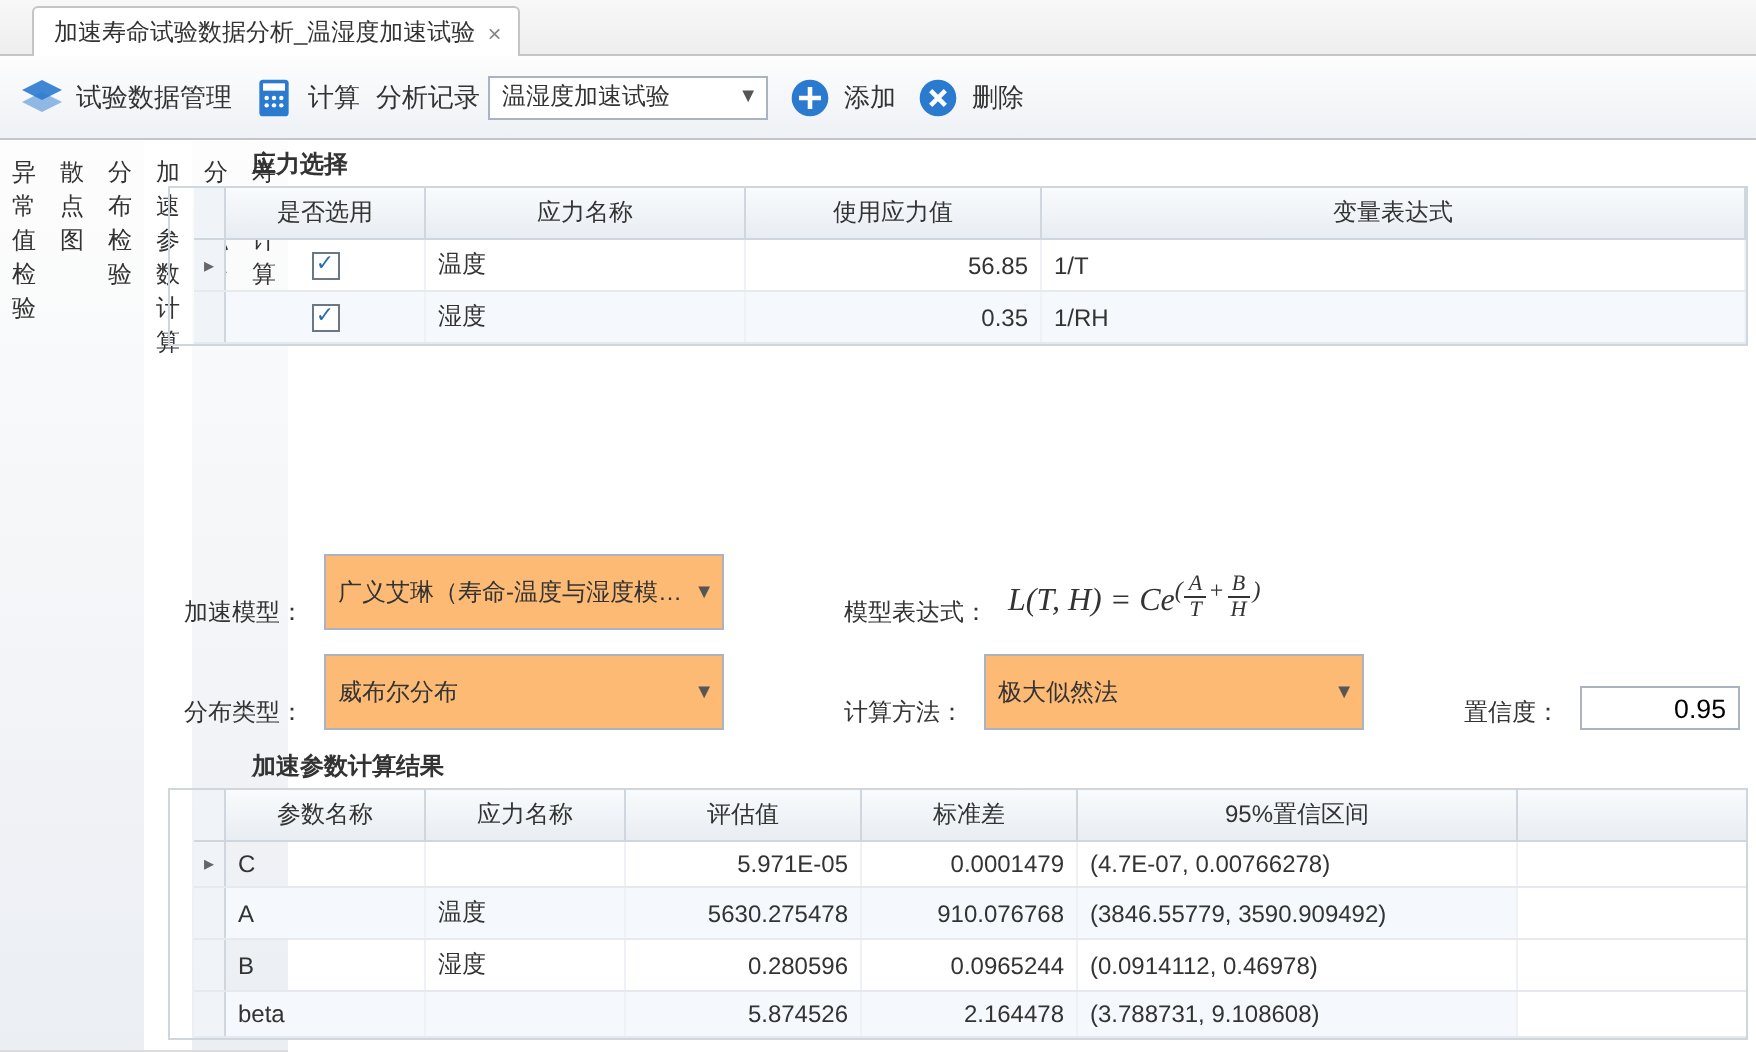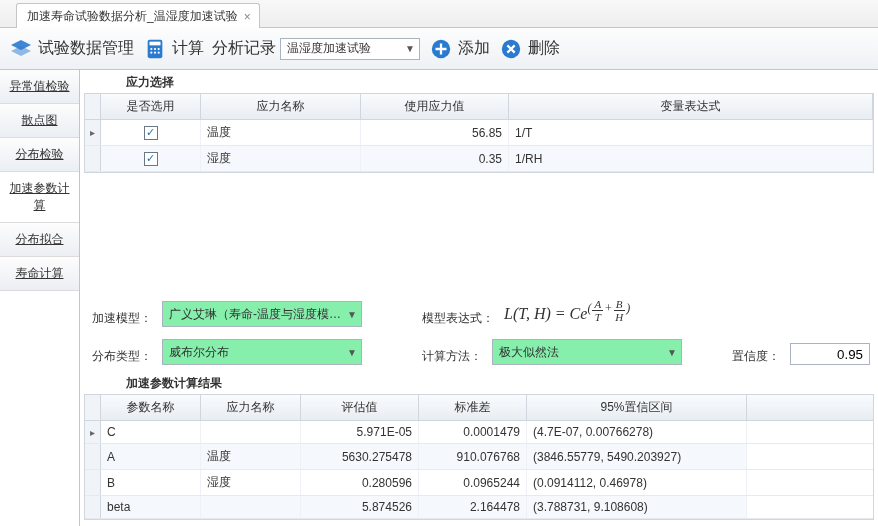--- a/index.html
+++ b/index.html
@@ -38,21 +38,21 @@
   .toolbar {
     height: 42px;
     background: linear-gradient(#fdfdfd,#eef1f5);
     border-bottom: 1px solid #c5c5c5;
     display: flex;
     align-items: center;
     gap: 8px;
     padding: 0 8px;
   }
   .tb-item { display:flex; align-items:center; gap:4px; }
-  .tb-label { font-size:16px; }
+  .tb-label { font-size:13px; }
   .icon-box { width:26px; height:26px; display:flex; align-items:center; justify-content:center; }
   .icon-blue { color:#2a7ad0; }
   .record-select {
     width: 140px;
     height: 22px;
     border: 1px solid #aab4c0;
     background:#fff;
     display:flex;
     align-items:center;
     justify-content:space-between;
@@ -61,22 +61,21 @@
   .dd-arrow { font-size:10px; color:#555; }
 
   .main {
     display:flex;
     height: calc(526px - 28px - 42px);
   }
   .side {
     width: 80px;
     border-right: 1px solid #c5c5c5;
     display:flex;
-    flex-direction:column;
-    text-decoration:underline;
+    flex-direction:row;
   }
   .side-item {
     padding: 8px 6px;
     border-bottom: 1px solid #dcdcdc;
     background: linear-gradient(#fdfdfd,#ebeef3);
     color:#333;
     font-size:12px;
     text-align:center;
   }
   .side-item.active {
@@ -92,20 +91,21 @@
 
   .section-title {
     font-weight:bold;
     padding: 4px 6px 2px 6px;
     margin-left: 40px;
   }
 
   .grid {
     margin: 0 4px;
     border: 1px solid #cfd6de;
+    padding-left: 12px;
   }
   .grid-head {
     display:flex;
     background: linear-gradient(#f9fbfd,#e8edf3);
     border-bottom: 1px solid #cfd6de;
   }
   .grid-head .gh {
     padding: 4px 6px;
     border-right: 1px solid #cfd6de;
     text-align:center;
@@ -146,23 +146,23 @@
 
   .form-area {
     padding: 10px 6px 6px 6px;
     display:flex;
     flex-direction:column;
     gap: 12px;
   }
   .form-row { display:flex; align-items:flex-end; gap:10px; }
   .flabel { width: 66px; text-align:right; }
   .fsel {
-    height:26px;
+    height:38px;
     border:1px solid #aab4c0;
-    background:#86efac;
+    background:#fdba74;
     display:flex; align-items:center; justify-content:space-between;
     padding:0 4px 0 6px;
   }
   .w200 { width:200px; }
   .w190 { width:190px; }
   .formula {
     font-family: Liberation Serif, serif;
     font-size: 16px;
     font-style: italic;
     display:flex; align-items:center;
@@ -360,21 +360,21 @@
             <div class="gc rs-c2 num">5.971E-05</div>
             <div class="gc rs-c3 num">0.0001479</div>
             <div class="gc rs-c4">(4.7E-07, 0.00766278)</div>
           </div>
           <div class="grid-row">
             <div class="row-handle"></div>
             <div class="gc rs-c0">A</div>
             <div class="gc rs-c1">温度</div>
             <div class="gc rs-c2 num">5630.275478</div>
             <div class="gc rs-c3 num">910.076768</div>
-            <div class="gc rs-c4">(3846.55779, 5490.203927)</div>
+            <div class="gc rs-c4">(3846.55779, 3590.909492)</div>
           </div>
           <div class="grid-row">
             <div class="row-handle"></div>
             <div class="gc rs-c0">B</div>
             <div class="gc rs-c1">湿度</div>
             <div class="gc rs-c2 num">0.280596</div>
             <div class="gc rs-c3 num">0.0965244</div>
             <div class="gc rs-c4">(0.0914112, 0.46978)</div>
           </div>
           <div class="grid-row">

